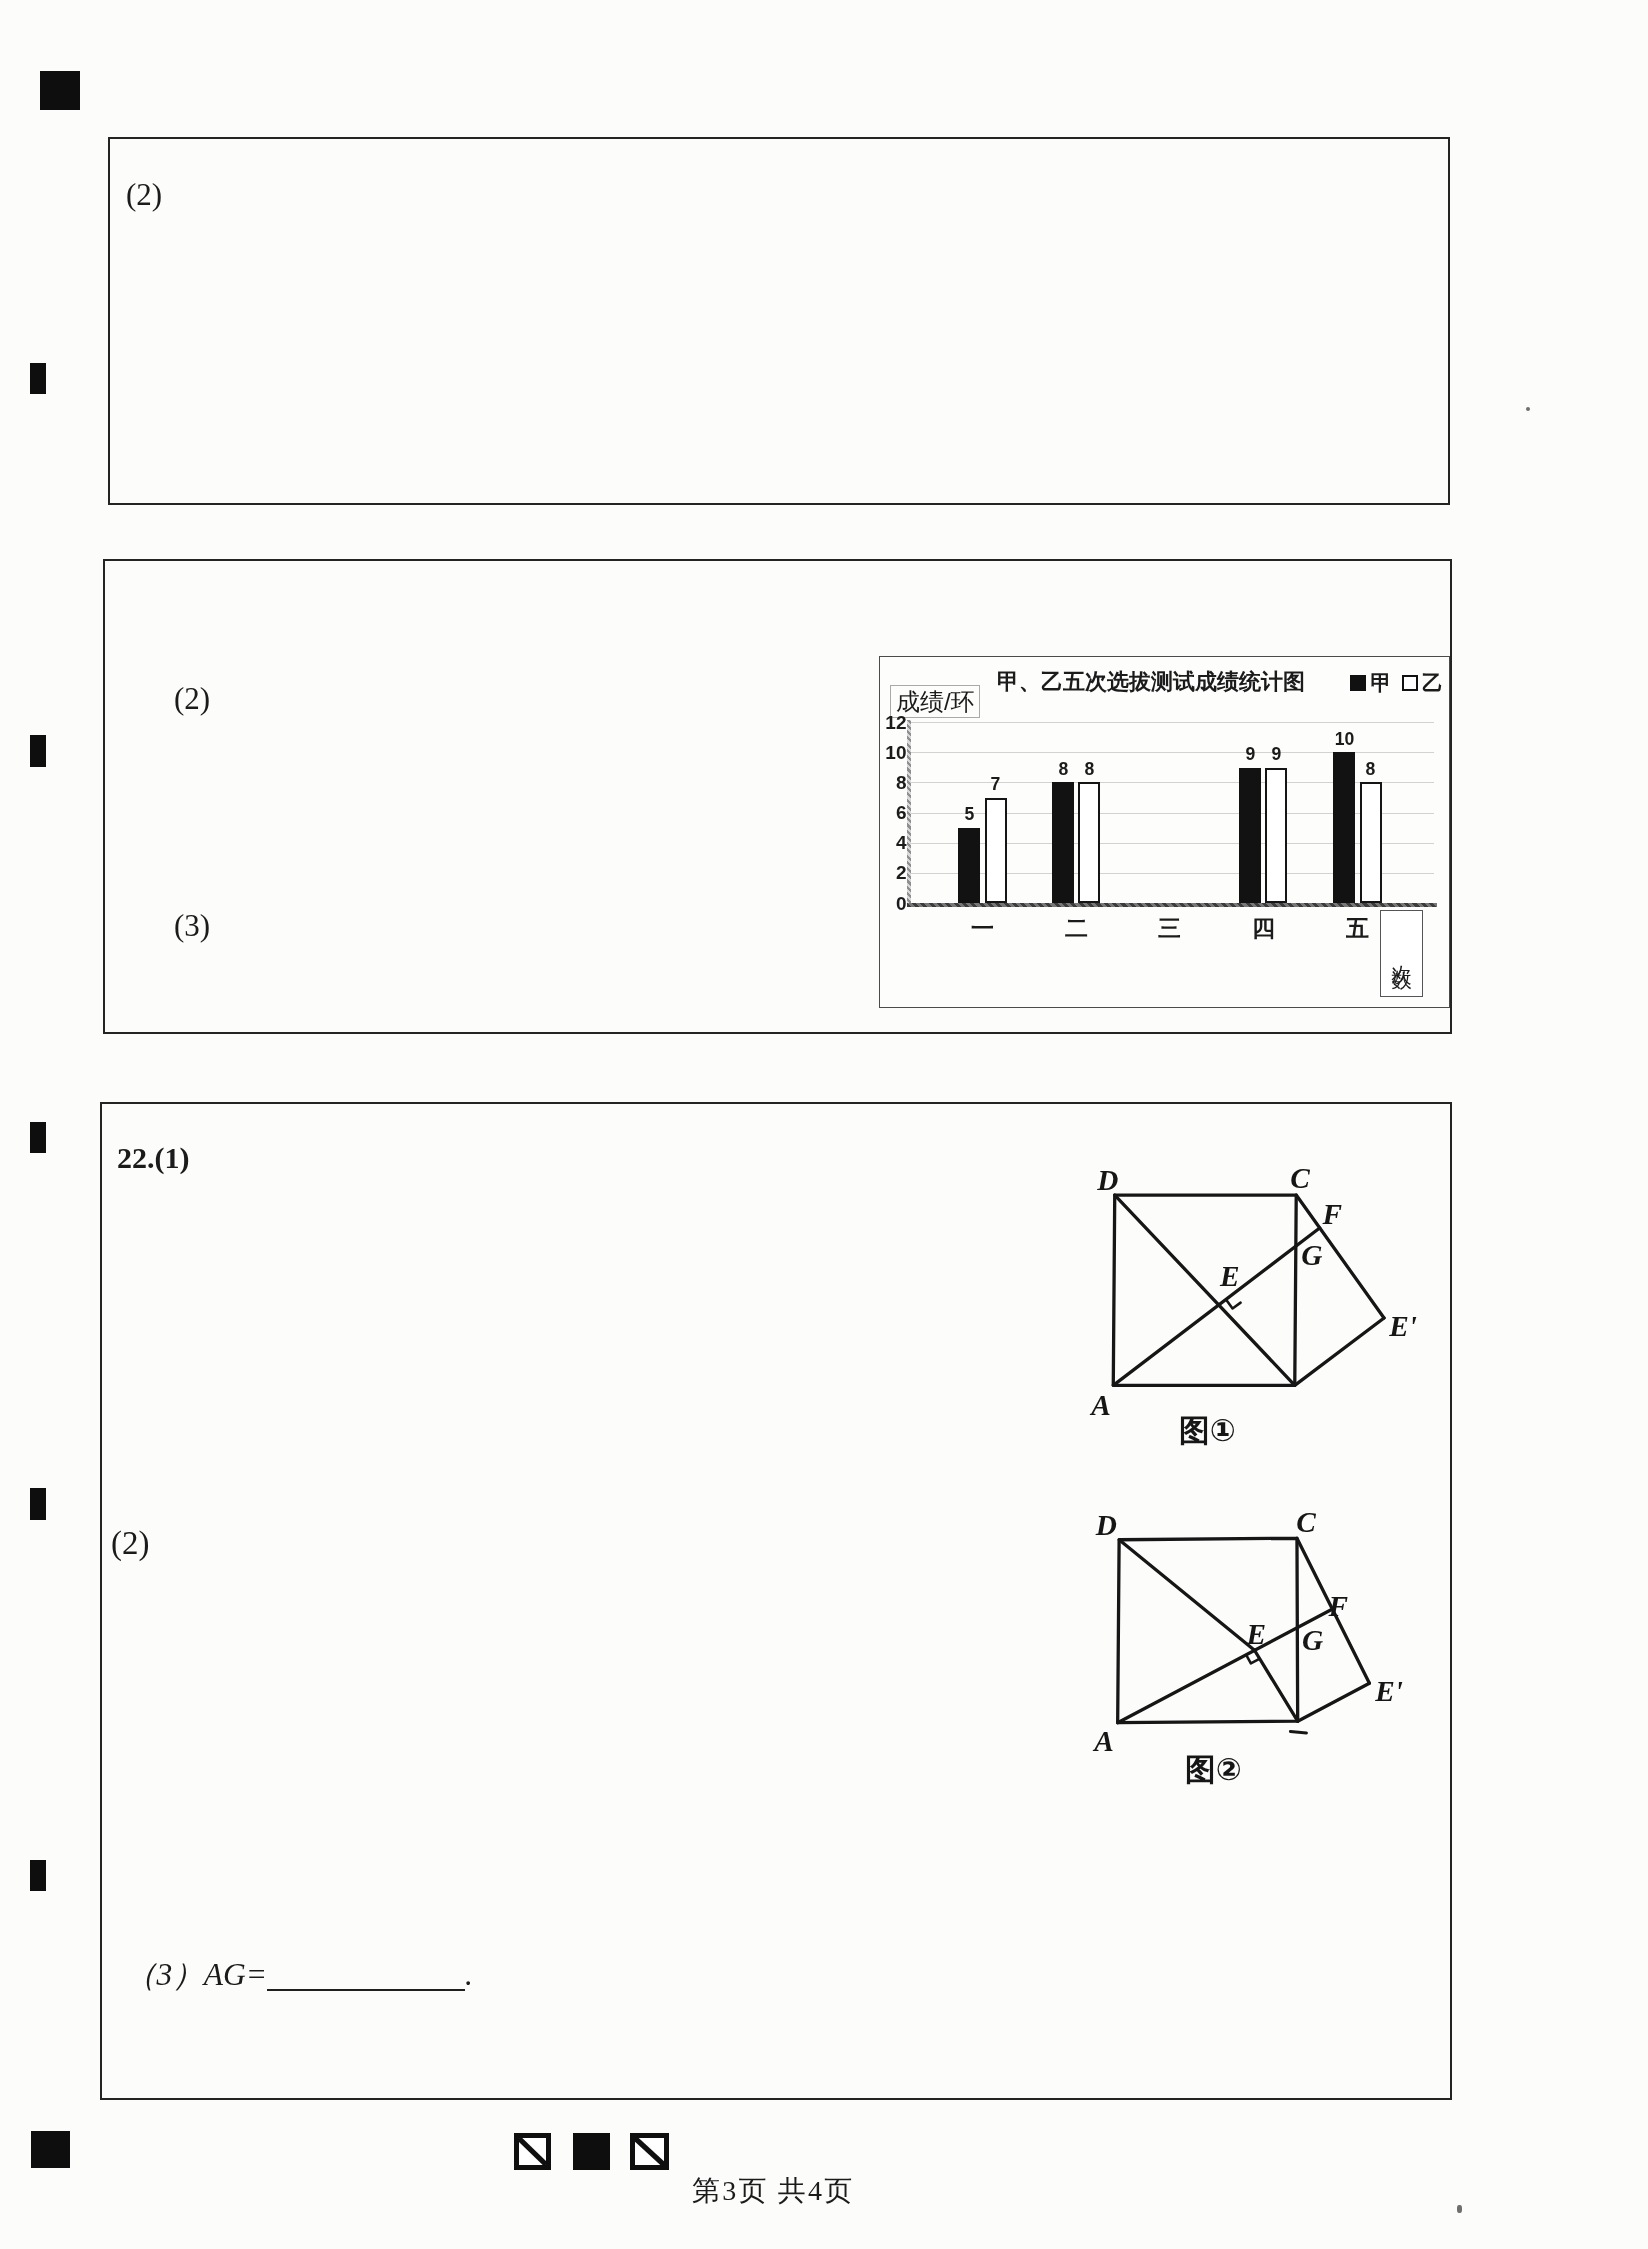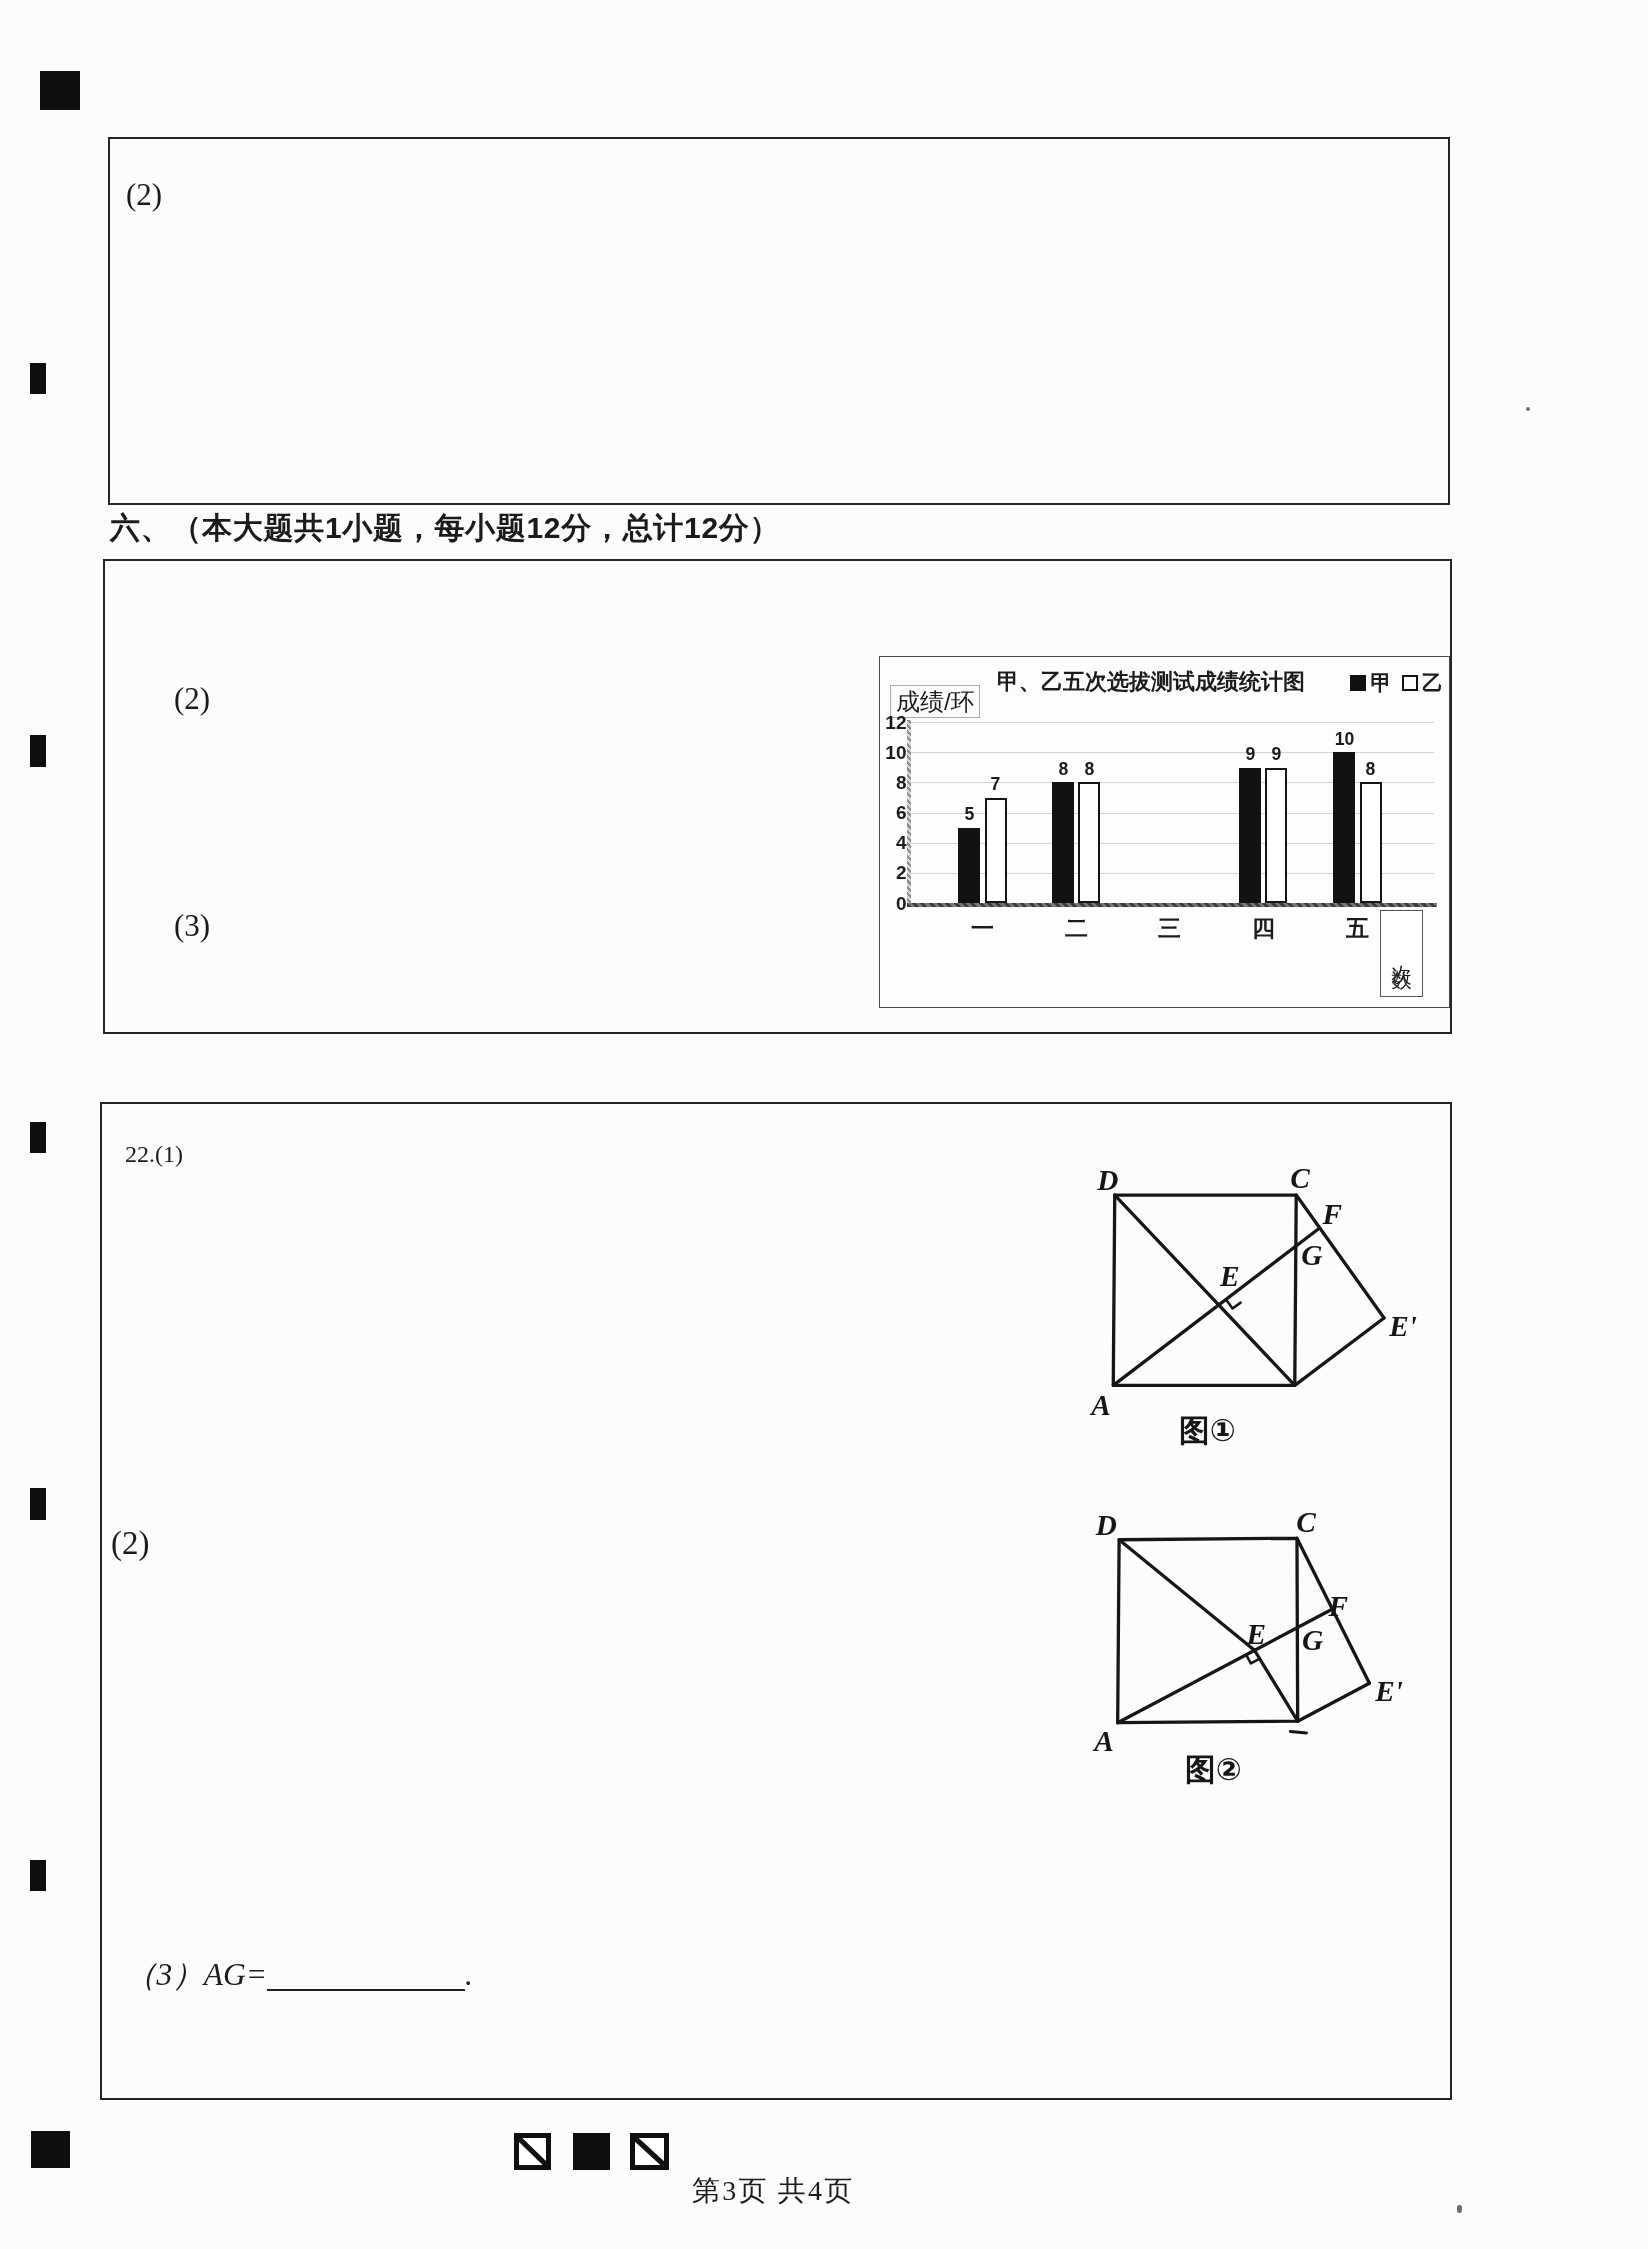--- a/index.html
+++ b/index.html
@@ -57,21 +57,20 @@
   <div class="blk" style="left:30px;top:1488px;width:16px;height:31.5px;"></div>
   <div class="blk" style="left:30px;top:1860px;width:16px;height:31px;"></div>
   <div class="blk" style="left:31px;top:2131px;width:39px;height:37px;"></div>
   <div class="speck" style="left:1526px;top:407px;width:4.4px;height:4.4px;"></div>
   <div class="speck" style="left:1457px;top:2205px;width:5.1px;height:8px;border-radius:40%;"></div>
 
   <div class="answer-box" style="left:108px;top:137px;width:1342px;height:368px;">
     <div class="q-label" style="left:16px;top:38px;position:absolute;">(2)</div>
   </div>
 
-  <div class="sec-header" style="left:110px;top:508px;">六、（本大题共1小题，每小题12分，总计12分）</div>
 
   <div class="answer-box" style="left:103px;top:559px;width:1349px;height:475px;"></div>
   <div class="q-label" style="left:174px;top:681px;">(2)</div>
   <div class="q-label" style="left:174px;top:908px;">(3)</div>
 
   <div class="chart">
     <div class="chart-title">甲、乙五次选拔测试成绩统计图</div>
     <div class="chart-legend" id="chart-legend">
         <div class="lg-item">
           <span class="lg-marker s0"></span>
@@ -119,21 +118,21 @@
         <div class="bar s0" style="left:453px;top:95px;width:22px;height:151px;"></div>
         <div class="bar-val" style="left:446px;top:72px;width:37px;">10</div>
         <div class="bar s1" style="left:480px;top:125px;width:22px;height:121px;"></div>
         <div class="bar-val" style="left:472px;top:102px;width:37px;">8</div>
         <div class="xlabel-box" style="left:500px;top:253px;width:41px;height:85px;">次数</div>
       </div>
   </div>
 
 
   <div class="answer-box" style="left:100px;top:1102px;width:1352px;height:998px;"></div>
-  <div class="q-label" style="left:125px;top:1141px;font-size:24px;">22.(1)</div>
+  <div class="q-label" style="left:117px;top:1141px;font-size:30px;font-weight:bold;">22.(1)</div>
   <div class="q-label" style="left:111px;top:1525px;font-size:33px;">(2)</div>
 
   <div class="fig" style="left:1062px;top:1157px;">
     <svg width="366" height="322" viewBox="0 0 500 440">
       <g stroke="#161616" stroke-width="4.5" fill="none" stroke-linejoin="round" stroke-linecap="round">
         <path d="M72,52 L320,52 L318,312 L70,312 Z"></path>
         <path d="M72,52 L318,312"></path>
         <path d="M70,312 L352,97"></path>
         <path d="M320,52 L440,220"></path>
         <path d="M440,220 L318,312"></path>

